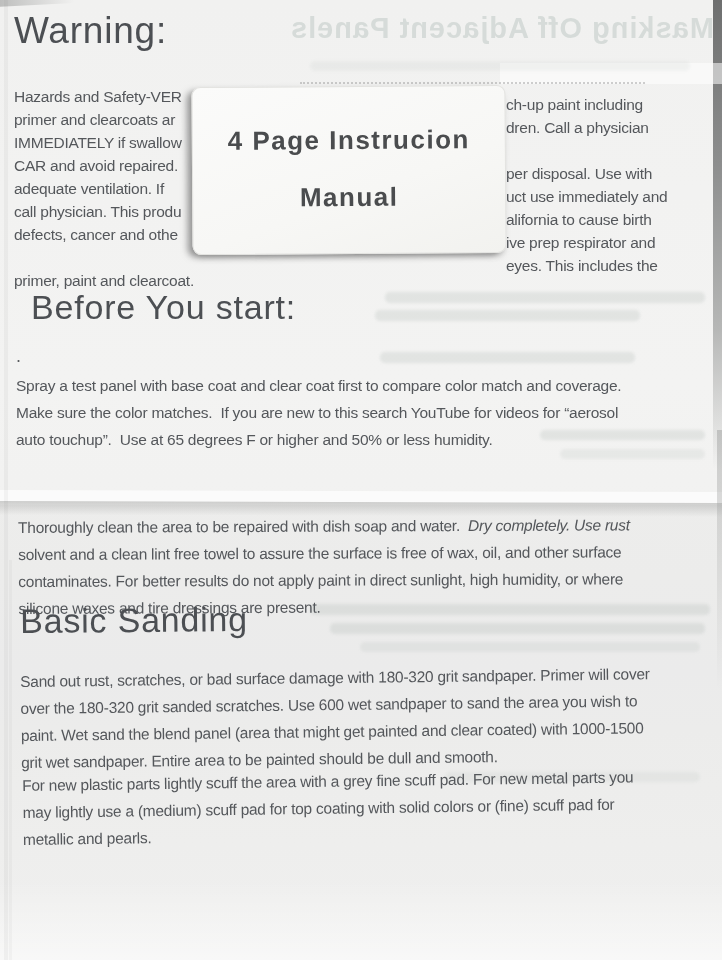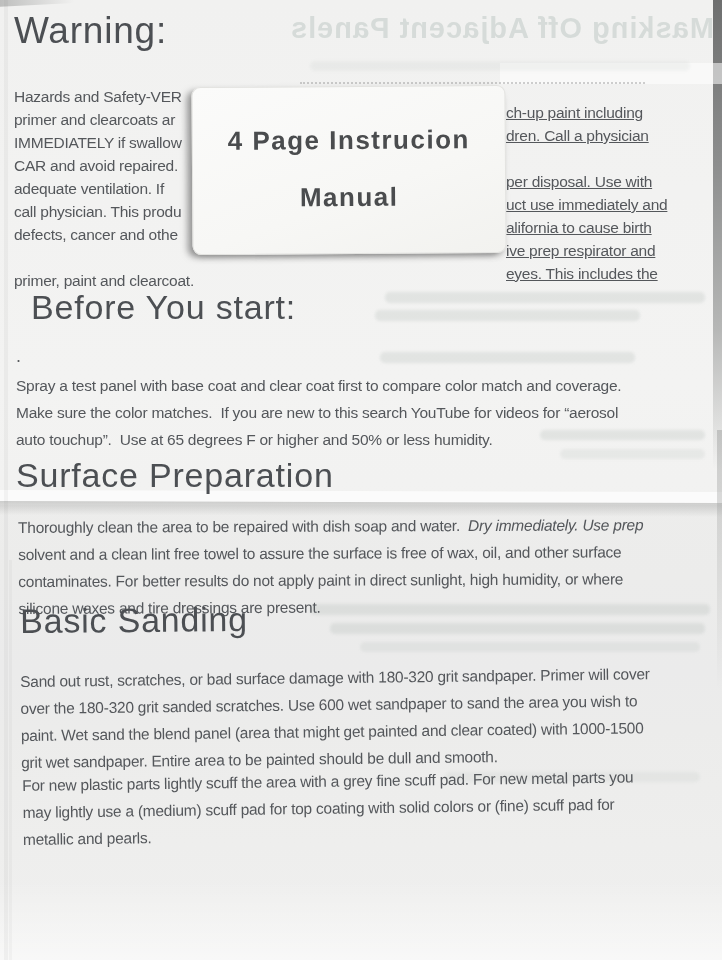--- a/index.html
+++ b/index.html
@@ -71,21 +71,21 @@
     position:absolute; font-size:34px; font-weight:400; color:#4c4f53;
     letter-spacing:0.8px; line-height:1.15; white-space:nowrap;
   }
   .para{
     position:absolute; font-size:15.5px; letter-spacing:-0.25px;
     line-height:27px; white-space:pre-wrap; width:700px; color:#54575b;
   }
   .warning-para{ position:absolute; left:14px; top:88px; width:700px;
     font-size:15.5px; letter-spacing:-0.25px; color:#54575b; }
   .w-line{ position:relative; height:23px; white-space:nowrap; }
-  .w-right{ position:absolute; left:492px; top:16px;text-decoration:underline; }
+  .w-right{ position:absolute; left:492px; top:8px; }
   .stray-dot{ position:absolute; left:16px; top:346px; font-size:18px; color:#5a5d60; }
   .italic{ font-style:italic; }
   
   .sticker{
     position:absolute; left:192px; top:86px; width:312px; height:166px;
     background:linear-gradient(160deg,#fbfbfa 0%, #f7f7f5 60%, #f2f2ef 100%);
     border:1px solid #e3e3e0; border-radius:9px;
     box-shadow:-6px 3px 6px -1px rgba(85,86,86,0.55), 0 5px 6px -3px rgba(110,110,110,0.45);
     transform:rotate(-0.4deg);
     text-align:center;
@@ -145,22 +145,21 @@
     <div class="sticker-line1">4 Page Instrucion</div>
     <div class="sticker-line2">Manual</div>
   </div>
 
   <div class="h1" style="left:31px; top:288px">Before You start:</div>
   <div class="stray-dot">.</div>
   <div class="para" style="left:16px; top:372px">Spray a test panel with base coat and clear coat first to compare color match and coverage.
 Make sure the color matches.  If you are new to this search YouTube for videos for “aerosol
 auto touchup”.  Use at 65 degrees F or higher and 50% or less humidity.</div>
 
-  <div class="h1" style="left:16px; top:456px">Surface Preparation</div>
-  <div class="para" style="left:18px; top:514px; transform:rotate(-0.25deg); transform-origin:left top"><span>Thoroughly clean the area to be repaired with dish soap and water.  </span><span class="italic">Dry immediately. Use prep</span><span>
+  <div class="para" style="left:18px; top:514px; transform:rotate(-0.25deg); transform-origin:left top"><span>Thoroughly clean the area to be repaired with dish soap and water.  </span><span class="italic">Dry completely. Use rust</span><span>
 solvent and a clean lint free towel to assure the surface is free of wax, oil, and other surface
 contaminates. For better results do not apply paint in direct sunlight, high humidity, or where
 silicone waxes and tire dressings are present.</span></div>
 
   <div class="h1" style="left:20px; top:602px; transform:rotate(-0.5deg); transform-origin:left top">Basic Sanding</div>
   <div class="para" style="left:20px; top:668px; transform:rotate(-0.7deg); transform-origin:left top">Sand out rust, scratches, or bad surface damage with 180-320 grit sandpaper. Primer will cover
 over the 180-320 grit sanded scratches. Use 600 wet sandpaper to sand the area you wish to
 paint. Wet sand the blend panel (area that might get painted and clear coated) with 1000-1500
 grit wet sandpaper. Entire area to be painted should be dull and smooth.</div>
   <div class="para" style="left:22px; top:772px; transform:rotate(-0.8deg); transform-origin:left top">For new plastic parts lightly scuff the area with a grey fine scuff pad. For new metal parts you

